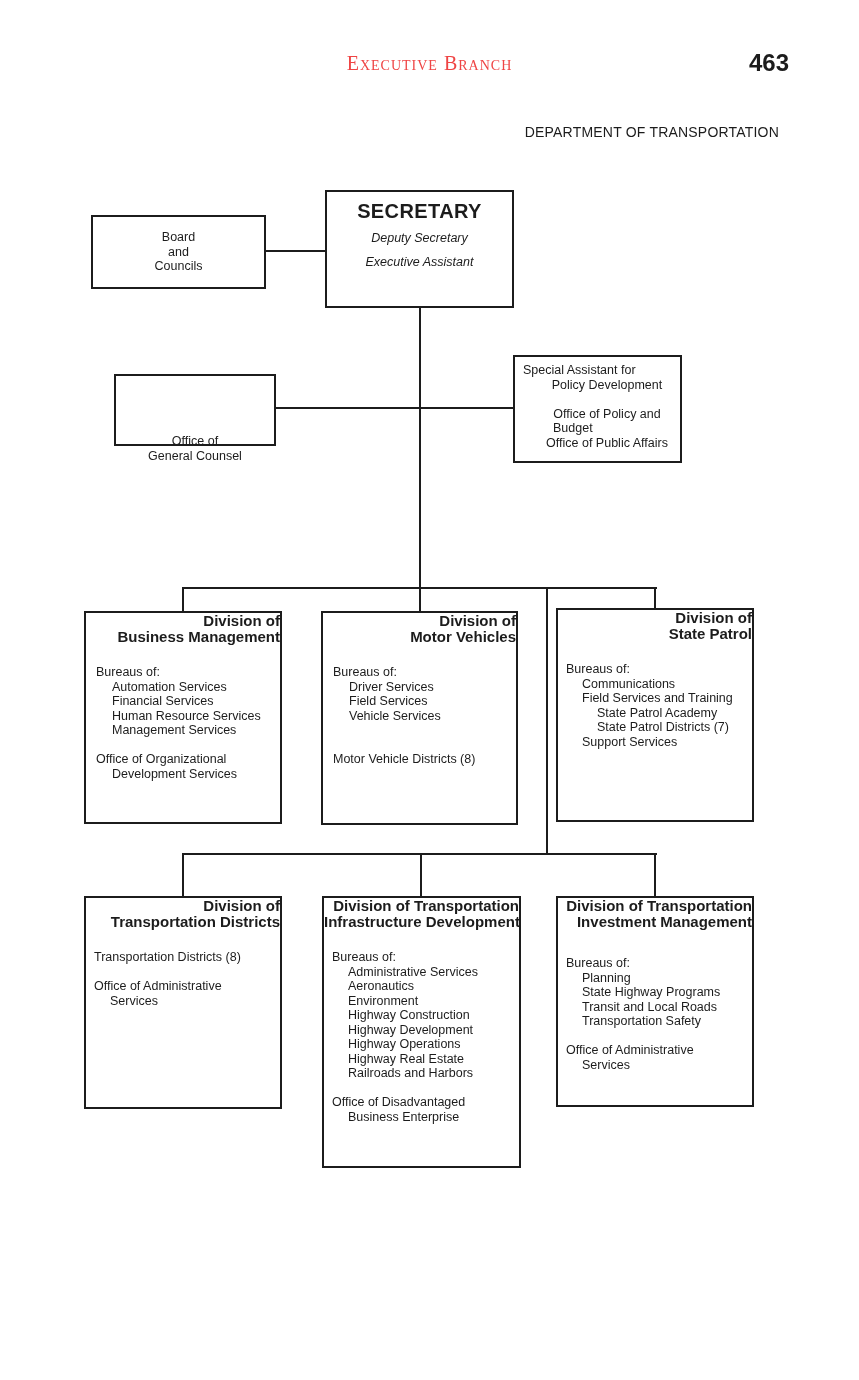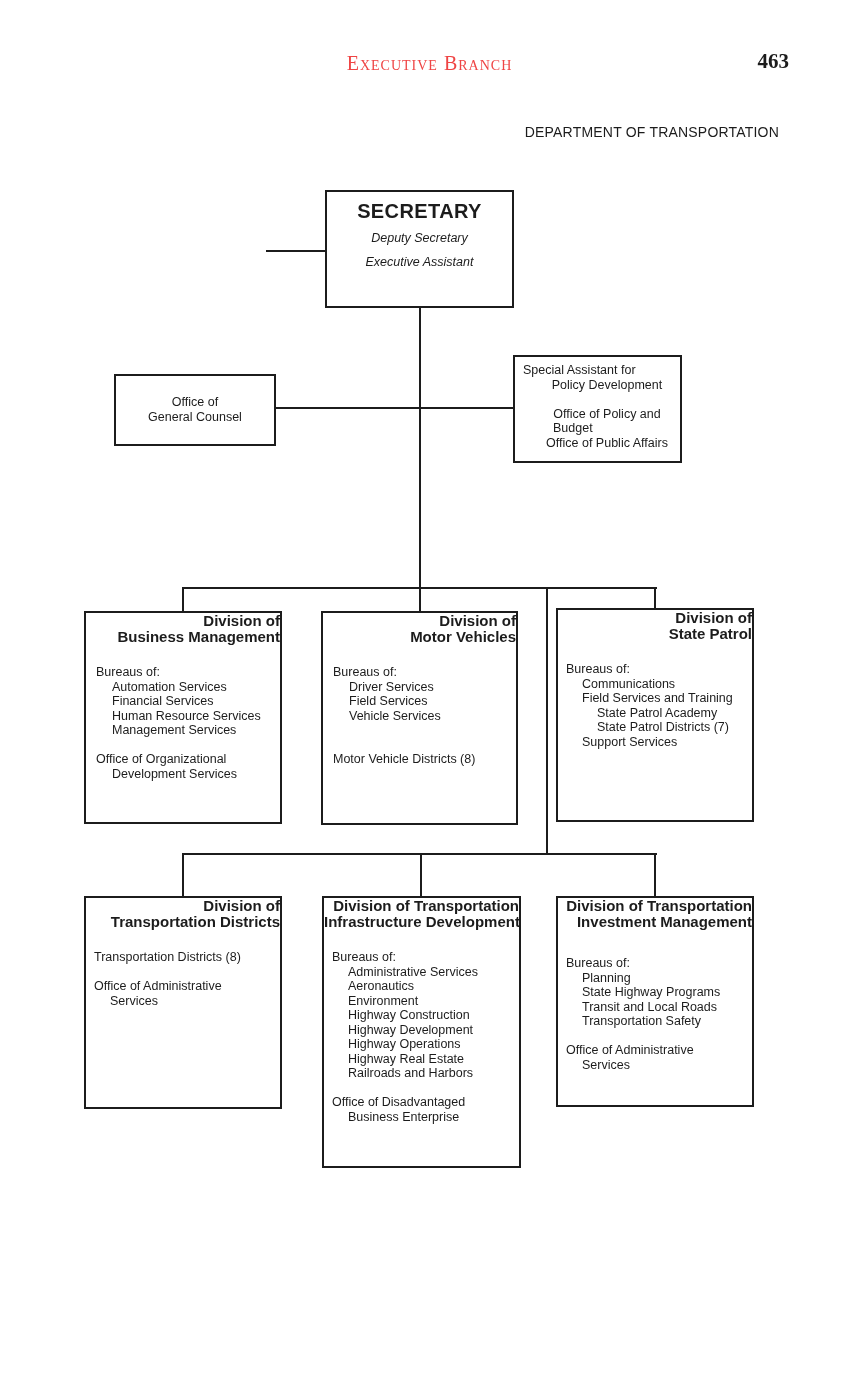--- a/index.html
+++ b/index.html
@@ -8,39 +8,39 @@
     position:relative; width:859px; height:1380px; background:#ffffff;
     font-family:"Liberation Sans", sans-serif; color:#1c1c1c; overflow:hidden;
   }
   .hdr-title {
     position:absolute; top:52px; left:0; width:100%; text-align:center;
     font-family:"Liberation Serif", serif; font-variant:small-caps;
     font-size:20px; letter-spacing:1px; color:#ef4444;
   }
   .page-num {
     position:absolute; top:49px; right:70px;
-    font-family:Liberation Serif, serif; font-weight:bold; font-size:21px;
+    font-family:Liberation Sans, sans-serif; font-weight:bold; font-size:24px;
   }
   .chart-title {
     position:absolute; top:124px; right:80px;
     font-weight:normal; font-size:14px; letter-spacing:0.2px;
   }
   .obox {
     position:absolute; border:2px solid #1c1c1c; background:#ffffff;
     font-size:12.5px; line-height:14.5px;
   }
   .box-title { font-weight:bold; text-align:right; font-size:15px; line-height:16px; }
   .box-body  { padding:0 6px 0 10px; margin-top:20px; }
   .line { white-space:nowrap; min-height:14.5px; }
   .box-title .line { min-height:16px; padding:0; }
   .ind-1 { padding-left:16px; }
   .ind-2 { padding-left:31px; }
   .centered .box-body { text-align:center; padding:0; margin-top:0; }
   .board-box  .box-body { padding-top:13px; }
-  .counsel-box .box-body { padding-top:19px; }
+  .counsel-box .box-body { padding-top:19px;margin-top:39px; }
   .sec-title { font-weight:bold; text-align:center; font-size:20px; letter-spacing:0.4px; padding-top:12px; }
   .sec-box .box-body { margin-top:12px; }
   .sec-box .line { margin-bottom:9px; min-height:15px;font-style:italic; }
   .assist-box .box-body { margin-top:0; padding:6px 4px 0 8px; }
   .assist-box .ind-1 { padding-left:15px;text-align:center; }
   .assist-box .ind-2 { padding-left:30px; }
   .ln { position:absolute; background:#1c1c1c; }
 </style>
 </head>
 <body>
@@ -57,20 +57,27 @@
   <div class="ln" style="left:276px;top:407px;width:237px;height:2px"></div>
   <div class="ln" style="left:182px;top:587px;width:475px;height:2px"></div>
   <div class="ln" style="left:182px;top:587px;width:2px;height:24px"></div>
   <div class="ln" style="left:654px;top:587px;width:2px;height:21px"></div>
   <div class="ln" style="left:546px;top:587px;width:2px;height:268px"></div>
   <div class="ln" style="left:182px;top:853px;width:475px;height:2px"></div>
   <div class="ln" style="left:182px;top:853px;width:2px;height:43px"></div>
   <div class="ln" style="left:420px;top:853px;width:2px;height:43px"></div>
   <div class="ln" style="left:654px;top:853px;width:2px;height:43px"></div>
 
+  <div class="obox centered board-box" style="left:91px;top:215px;width:175px;height:74px">
+    <div class="box-body">
+        <div class="line">Board</div>
+        <div class="line">and</div>
+        <div class="line">Councils</div>
+      </div>
+  </div>
 
   <div class="obox centered sec-box" style="left:325px;top:190px;width:189px;height:118px">
     <div class="sec-title">SECRETARY</div>
     <div class="box-body">
         <div class="line">Deputy Secretary</div>
         <div class="line">Executive Assistant</div>
       </div>
   </div>
 
   <div class="obox centered counsel-box" style="left:114px;top:374px;width:162px;height:72px">

